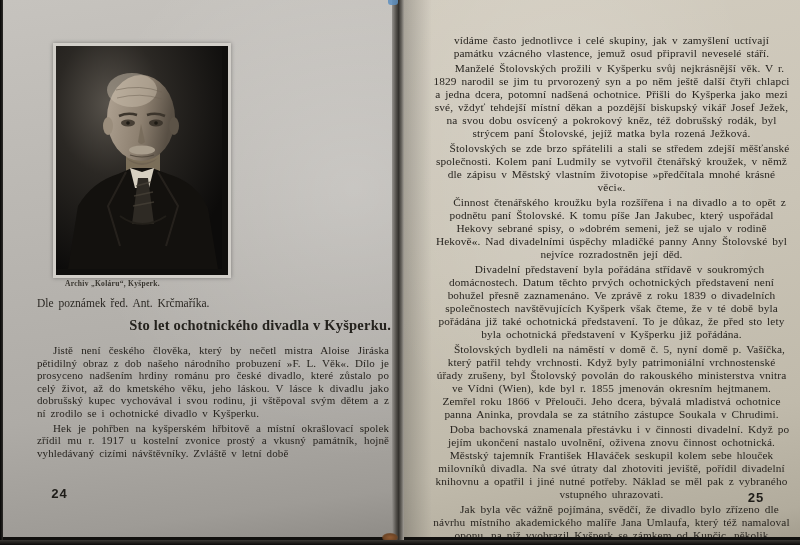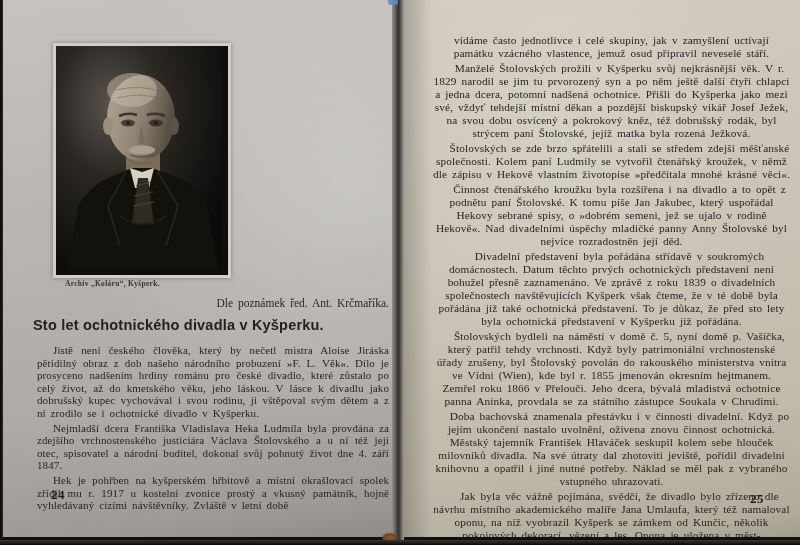--- a/index.html
+++ b/index.html
@@ -55,40 +55,40 @@
     border:3px solid #d2cfc9;
     box-shadow:0 0 4px rgba(0,0,0,0.35);
   }
   .photo-frame svg{display:block;}
   .photo-caption{
     position:absolute;left:62px;top:279px;
     font-size:7.5px;font-weight:bold;color:#36332d;letter-spacing:.3px;
   }
   .attribution{
     position:absolute;left:34px;top:297px;width:352px;
-    font-size:11.5px;color:#2b2823;word-spacing:2px;text-align:right;
+    font-size:11.5px;color:#2b2823;word-spacing:2px;
   }
   .heading{
     position:absolute;left:30px;top:317px;width:358px;
-    font-family:Liberation Sans, sans-serif;
+    font-family:Liberation Serif, serif;
     font-size:14.5px;font-weight:bold;color:#24221d;
-    text-align:left;letter-spacing:.2px;
+    text-align:right;letter-spacing:.2px;
   }
   .textblock{
     position:absolute;color:#282520;
     font-size:11px;line-height:12.6px;text-align:justify;
     word-spacing:2px;letter-spacing:.1px;
   }
   .textblock p{margin:0 0 2px 0;text-indent:16px;}
   .textblock p.no-indent{text-indent:0;}
   .tb-left{left:34px;top:344px;width:352px;}
   .tb-right{left:29px;top:34px;width:357px;font-size:11.3px;line-height:13px;}
   .page-num{
     position:absolute;
-    font-family:Liberation Serif, serif;
+    font-family:Liberation Mono, monospace;
     font-size:13px;font-weight:bold;color:#1e1c18;letter-spacing:.5px;
   }
   .page-num-left{left:48px;top:487px;}
   .page-num-right{right:36px;top:491px;}
   
   .page{overflow:hidden;}
   .page-right .textblock, .page-right .page-num{position:absolute;text-align:center;}
 </style>
 </head>
 <body>
@@ -154,32 +154,31 @@
     </div>
 
     <div class="photo-caption">Archiv „Koláru“, Kyšperk.</div>
 
     <div class="attribution">Dle poznámek řed. Ant. Krčmaříka.</div>
 
     <div class="heading">Sto let ochotnického divadla v Kyšperku.</div>
 
     <div class="textblock tb-left">
       <p>Jistě není českého člověka, který by nečetl mistra Aloise Jiráska pětidilný obraz z dob našeho národního probuzení »F. L. Věk«. Dílo je prosyceno nadšením hrdiny románu pro české divadlo, které zůstalo po celý život, až do kmetského věku, jeho láskou. V lásce k divadlu jako dobrušský kupec vychovával i svou rodinu, ji vštěpoval svým dětem a z ní zrodilo se i ochotnické divadlo v Kyšperku.</p>
-      <p>Nejmladší dcera Františka Vladislava Heka Ludmila byla provdána za zdejšího vrchnostenského justiciára Václava Štolovského a u ní též její otec, spisovatel a národní buditel, dokonal svůj pohnutý život dne 4. září 1847.</p>
       <p>Hek je pohřben na kyšperském hřbitově a místní okrašlovací spolek zřídil mu r. 1917 u kostelní zvonice prostý a vkusný památník, hojně vyhledávaný cizími návštěvníky. Zvláště v letní době</p>
     </div>
 
     <div class="page-num page-num-left">24</div>
   </div>
 
   <div class="page page-right">
     <div class="textblock tb-right">
       <p class="no-indent">vídáme často jednotlivce i celé skupiny, jak v zamyšlení uctívají památku vzácného vlastence, jemuž osud připravil neveselé stáří.</p>
       <p>Manželé Štolovských prožili v Kyšperku svůj nejkrásnější věk. V r. 1829 narodil se jim tu prvorozený syn a po něm ještě další čtyři chlapci a jedna dcera, potomní nadšená ochotnice. Přišli do Kyšperka jako mezi své, vždyť tehdejší místní děkan a pozdější biskupský vikář Josef Ježek, na svou dobu osvícený a pokrokový kněz, též dobrušský rodák, byl strýcem paní Štolovské, jejíž matka byla rozená Ježková.</p>
-      <p>Štolovských se zde brzo spřátelili a stali se středem zdejší měšťanské společnosti. Kolem paní Ludmily se vytvořil čtenářský kroužek, v němž dle zápisu v Hekově vlastním životopise »předčítala mnohé krásné věci«.</p>
+      <p>Štolovských se zde brzo spřátelili a stali se středem zdejší měšťanské společnosti. Kolem paní Ludmily se vytvořil čtenářský kroužek, v němž dle zápisu v Městský vlastním životopise »předčítala mnohé krásné věci«.</p>
       <p>Činnost čtenářského kroužku byla rozšířena i na divadlo a to opět z podnětu paní Štolovské. K tomu píše Jan Jakubec, který uspořádal Hekovy sebrané spisy, o »dobrém semeni, jež se ujalo v rodině Hekově«. Nad divadelními úspěchy mladičké panny Anny Štolovské byl nejvíce rozradostněn její děd.</p>
       <p>Divadelní představení byla pořádána střídavě v soukromých domácnostech. Datum těchto prvých ochotnických představení není bohužel přesně zaznamenáno. Ve zprávě z roku 1839 o divadelních společnostech navštěvujících Kyšperk však čteme, že v té době byla pořádána již také ochotnická představení. To je důkaz, že před sto lety byla ochotnická představení v Kyšperku již pořádána.</p>
       <p>Štolovských bydleli na náměstí v domě č. 5, nyní domě p. Vašíčka, který patřil tehdy vrchnosti. Když byly patrimoniální vrchnostenské úřady zrušeny, byl Štolovský povolán do rakouského ministerstva vnitra ve Vídni (Wien), kde byl r. 1855 jmenován okresním hejtmanem. Zemřel roku 1866 v Přelouči. Jeho dcera, bývalá mladistvá ochotnice panna Aninka, provdala se za státního zástupce Soukala v Chrudimi.</p>
       <p>Doba bachovská znamenala přestávku i v činnosti divadelní. Když po jejím ukončení nastalo uvolnění, oživena znovu činnost ochotnická. Městský tajemník František Hlaváček seskupil kolem sebe hlouček milovníků divadla. Na své útraty dal zhotoviti jeviště, pořídil divadelní knihovnu a opatřil i jiné nutné potřeby. Náklad se měl pak z vybraného vstupného uhrazovati.</p>
       <p>Jak byla věc vážně pojímána, svědčí, že divadlo bylo zřízeno dle návrhu místního akademického malíře Jana Umlaufa, který též namaloval oponu, na níž vyobrazil Kyšperk se zámkem od Kunčic, několik pokojových dekorací, vězení a les. Opona je uložena v měst-</p>
     </div>
     <div class="page-num page-num-right">25</div>
   </div>
 
   <div class="gutter"></div>

